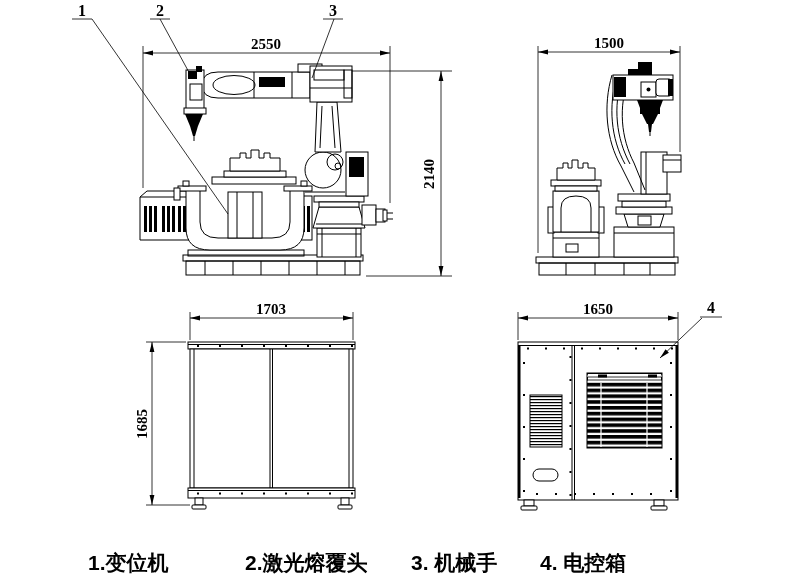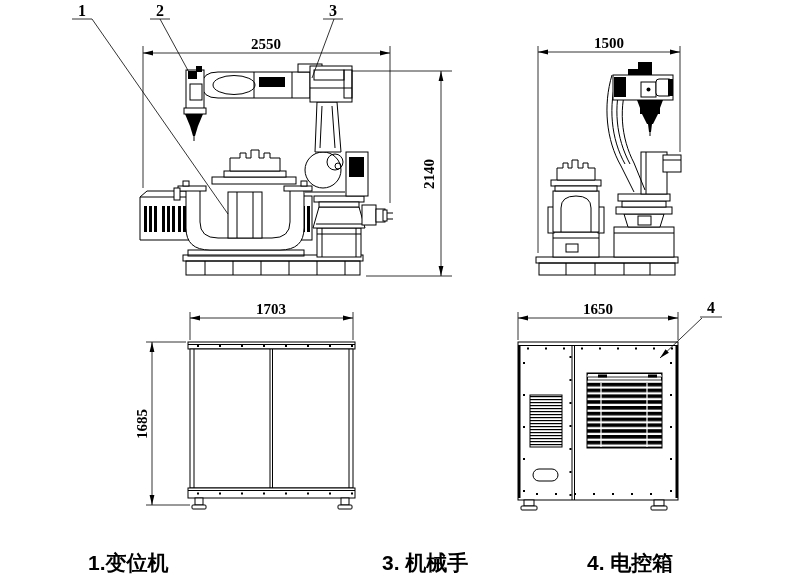--- a/index.html
+++ b/index.html
@@ -10,21 +10,21 @@
   .s{stroke:#000;fill:none;stroke-width:1;}
   .sw{stroke:#000;fill:#fff;stroke-width:1;}
   .thin{stroke-width:0.8;}
   .f{fill:#000;stroke:none;}
   .dots{stroke:#000;stroke-width:2;fill:none;}
   .dim{font-family:"Liberation Serif","DejaVu Serif",serif;font-weight:bold;font-size:15px;fill:#000;}
   .co{font-family:"Liberation Serif","DejaVu Serif",serif;font-weight:bold;font-size:16px;fill:#000;}
   .legend{position:absolute;top:0;left:0;width:790px;height:582px;pointer-events:none;}
   .legend span{position:absolute;top:549px;font-size:21px;font-weight:bold;color:#000;white-space:nowrap;
                font-family:"Liberation Sans","DejaVu Sans",sans-serif;}
-  .li1{left:88px;} .li2{left:245px;} .li3{left:382px;text-align:right;} .li4{left:540px;margin-left:47px;}
+  .li1{left:88px;} .li2{left:245px;} .li3{left:411px;text-align:right;} .li4{left:540px;}
 </style>
 </head>
 <body>
 
 <div class="canvas">
 <svg width="790" height="582" viewBox="0 0 790 582">
   <defs>
     <marker id="arr" markerUnits="userSpaceOnUse" markerWidth="10" markerHeight="6" refX="10" refY="3" orient="auto-start-reverse">
       <path d="M10,3 L0,0.6 L0,5.4 Z" fill="#000"></path>
     </marker>
@@ -295,16 +295,17 @@
     <g>
       <text class="co" x="711" y="313" text-anchor="middle">4</text>
       <line class="s thin" x1="700" y1="317" x2="722" y2="317"></line>
       <line class="s thin" x1="702" y1="318" x2="660" y2="358" marker-end="url(#arr)"></line>
     </g>
   </g>
 </svg>
 
 <div class="legend">
   <span class="li1">1.变位机</span>
+  <span class="li2">2.激光熔覆头</span>
   <span class="li3">3. 机械手</span>
   <span class="li4">4. 电控箱</span>
 </div>
 </div>
 
 </body></html>

